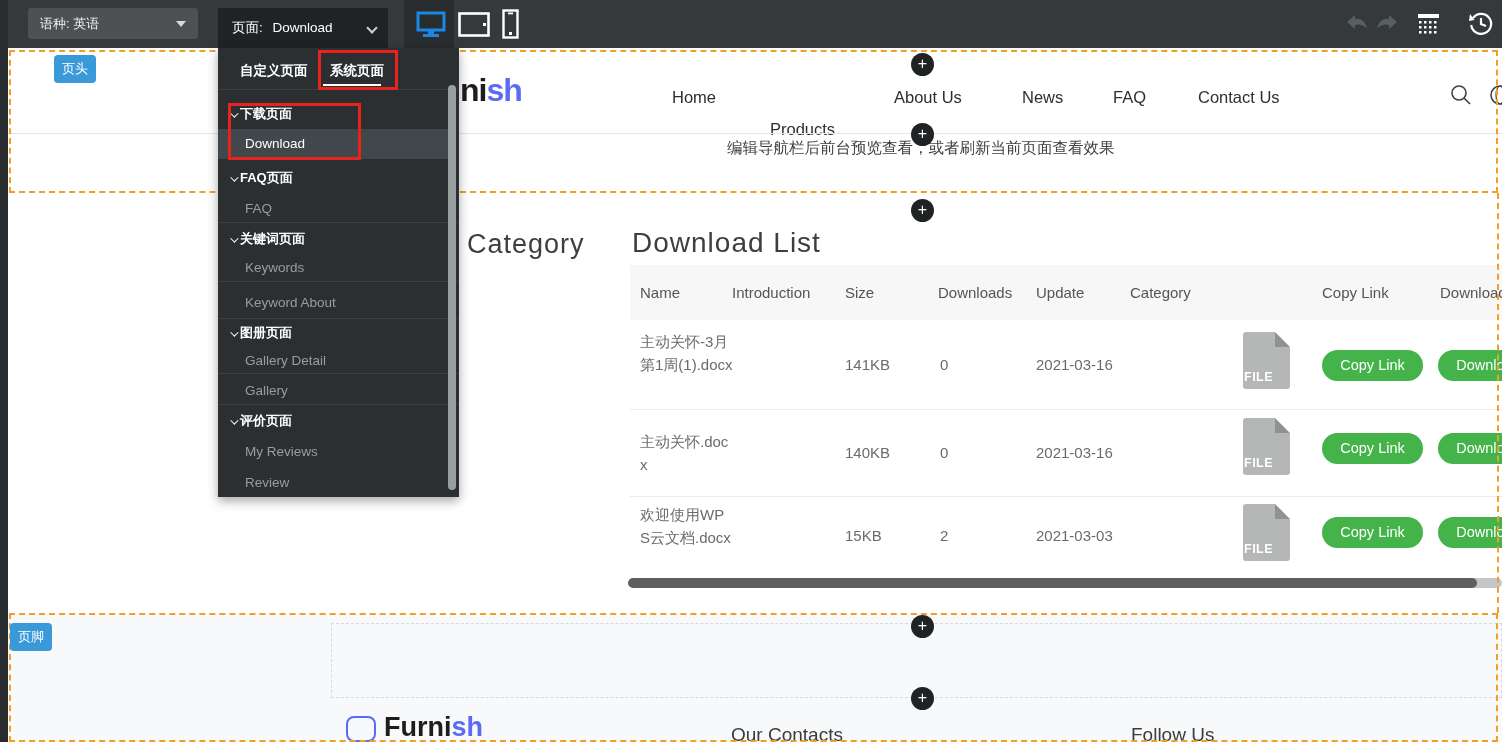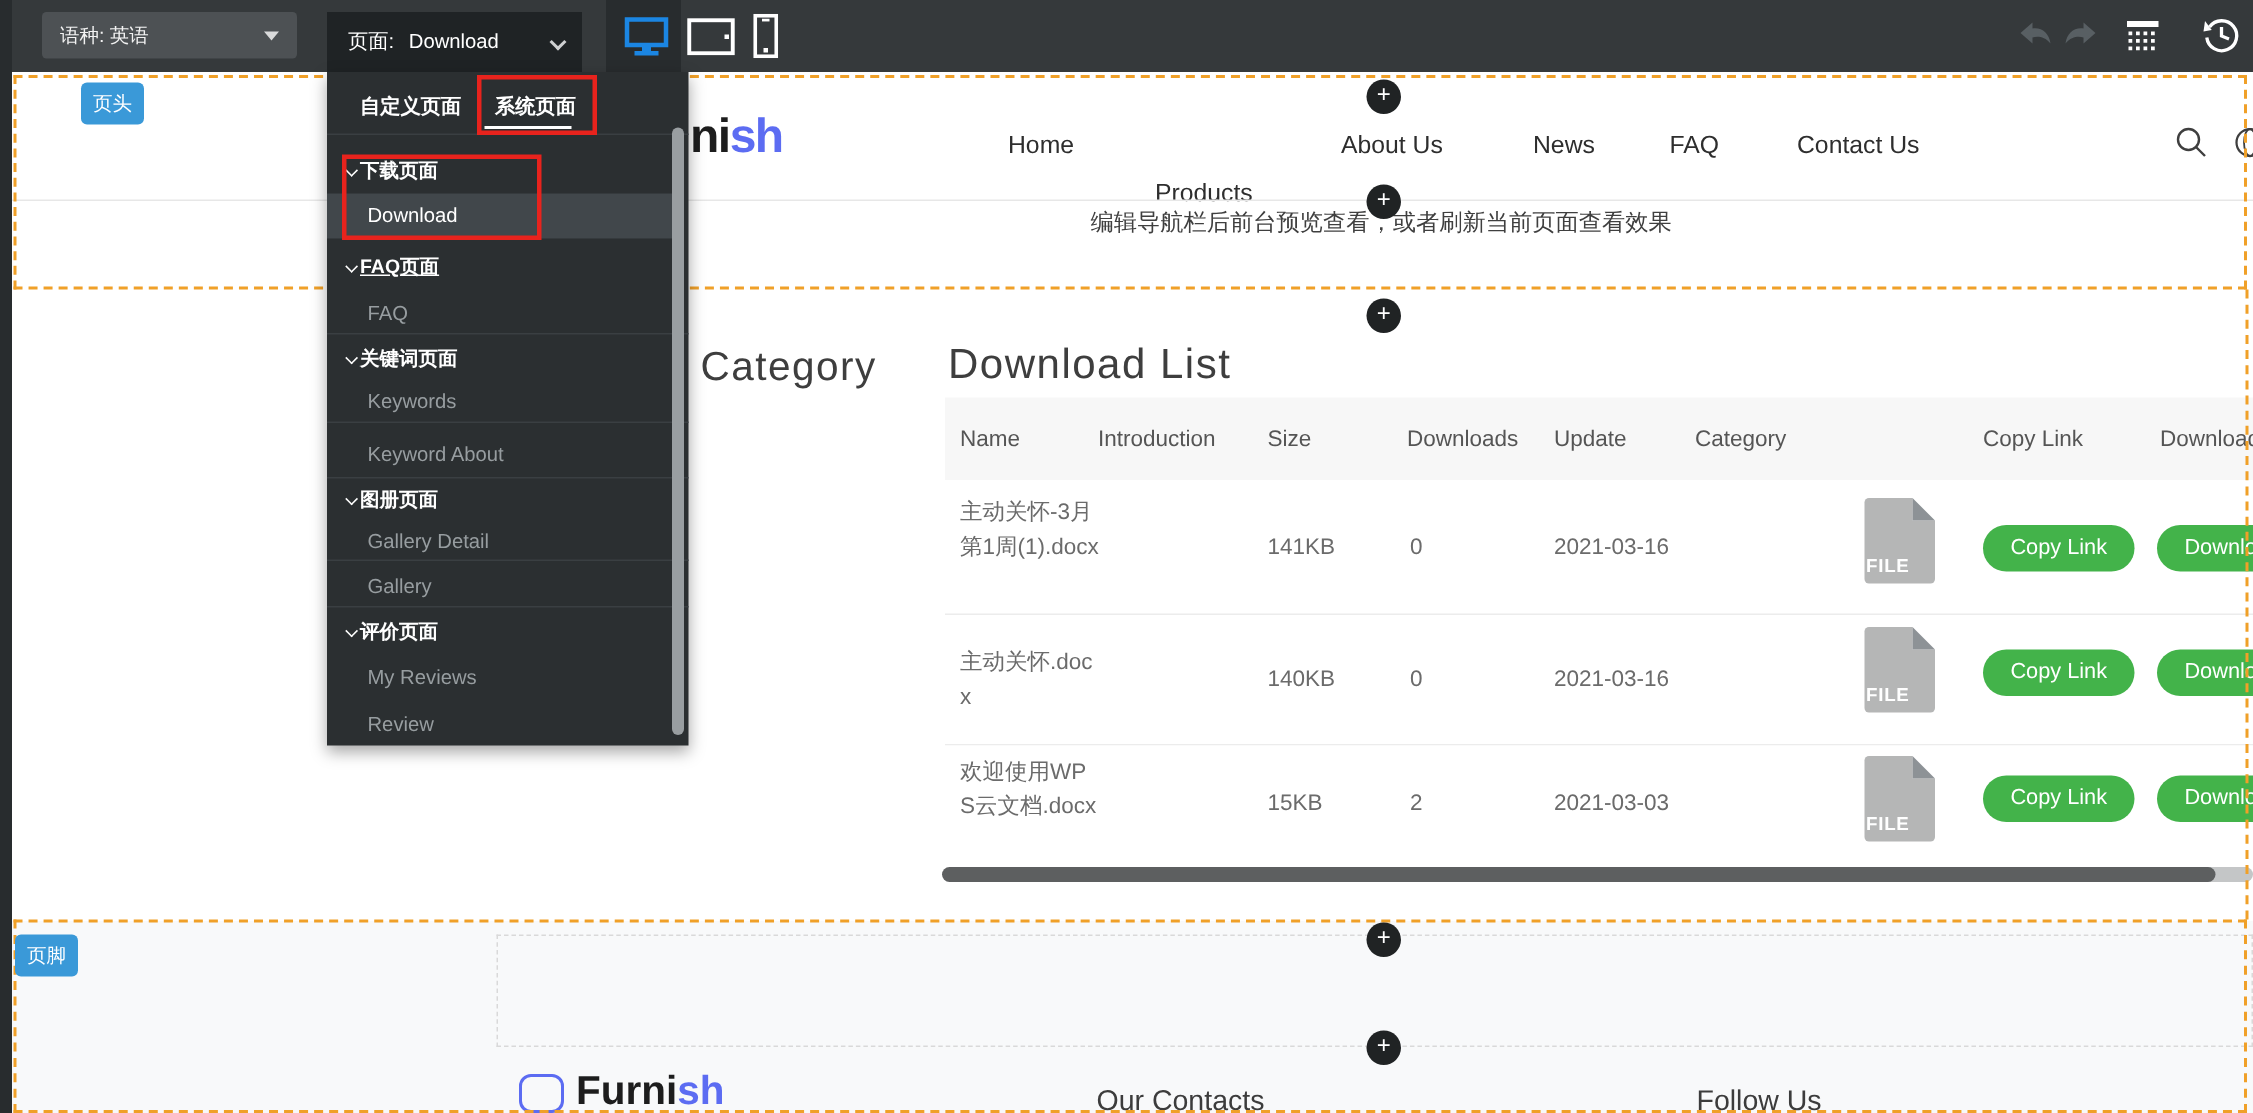--- a/index.html
+++ b/index.html
@@ -253,21 +253,21 @@
 
 <div class="abs panel">
   <div class="tab" style="left:22px;">自定义页面</div>
   <div class="tab" style="left:112px;">系统页面</div>
   <div class="tab-underline"></div>
   <div class="panel-div" style="top:41px;"></div>
 
   <div class="group-row" style="top:57px;"><span class="chev"></span><span>下载页面</span></div>
   <div class="child-row child-selected" style="top:81px; height:30px; line-height:30px;">Download</div>
 
-  <div class="group-row" style="top:121px;text-decoration:underline;"><span class="chev"></span><span>FAQ页面</span></div>
+  <div class="group-row" style="top:121px;"><span class="chev"></span><span>FAQ页面</span></div>
   <div class="child-row" style="top:148px; height:26px; line-height:26px;">FAQ</div>
   <div class="panel-div" style="top:174px;"></div>
 
   <div class="group-row" style="top:182px;"><span class="chev"></span><span>关键词页面</span></div>
   <div class="child-row" style="top:207px; height:26px; line-height:26px;">Keywords</div>
   <div class="panel-div" style="top:233px;"></div>
   <div class="child-row" style="top:240px; height:30px; line-height:30px;">Keyword About</div>
   <div class="panel-div" style="top:270px;"></div>
 
   <div class="group-row" style="top:276px;"><span class="chev"></span><span>图册页面</span></div>

